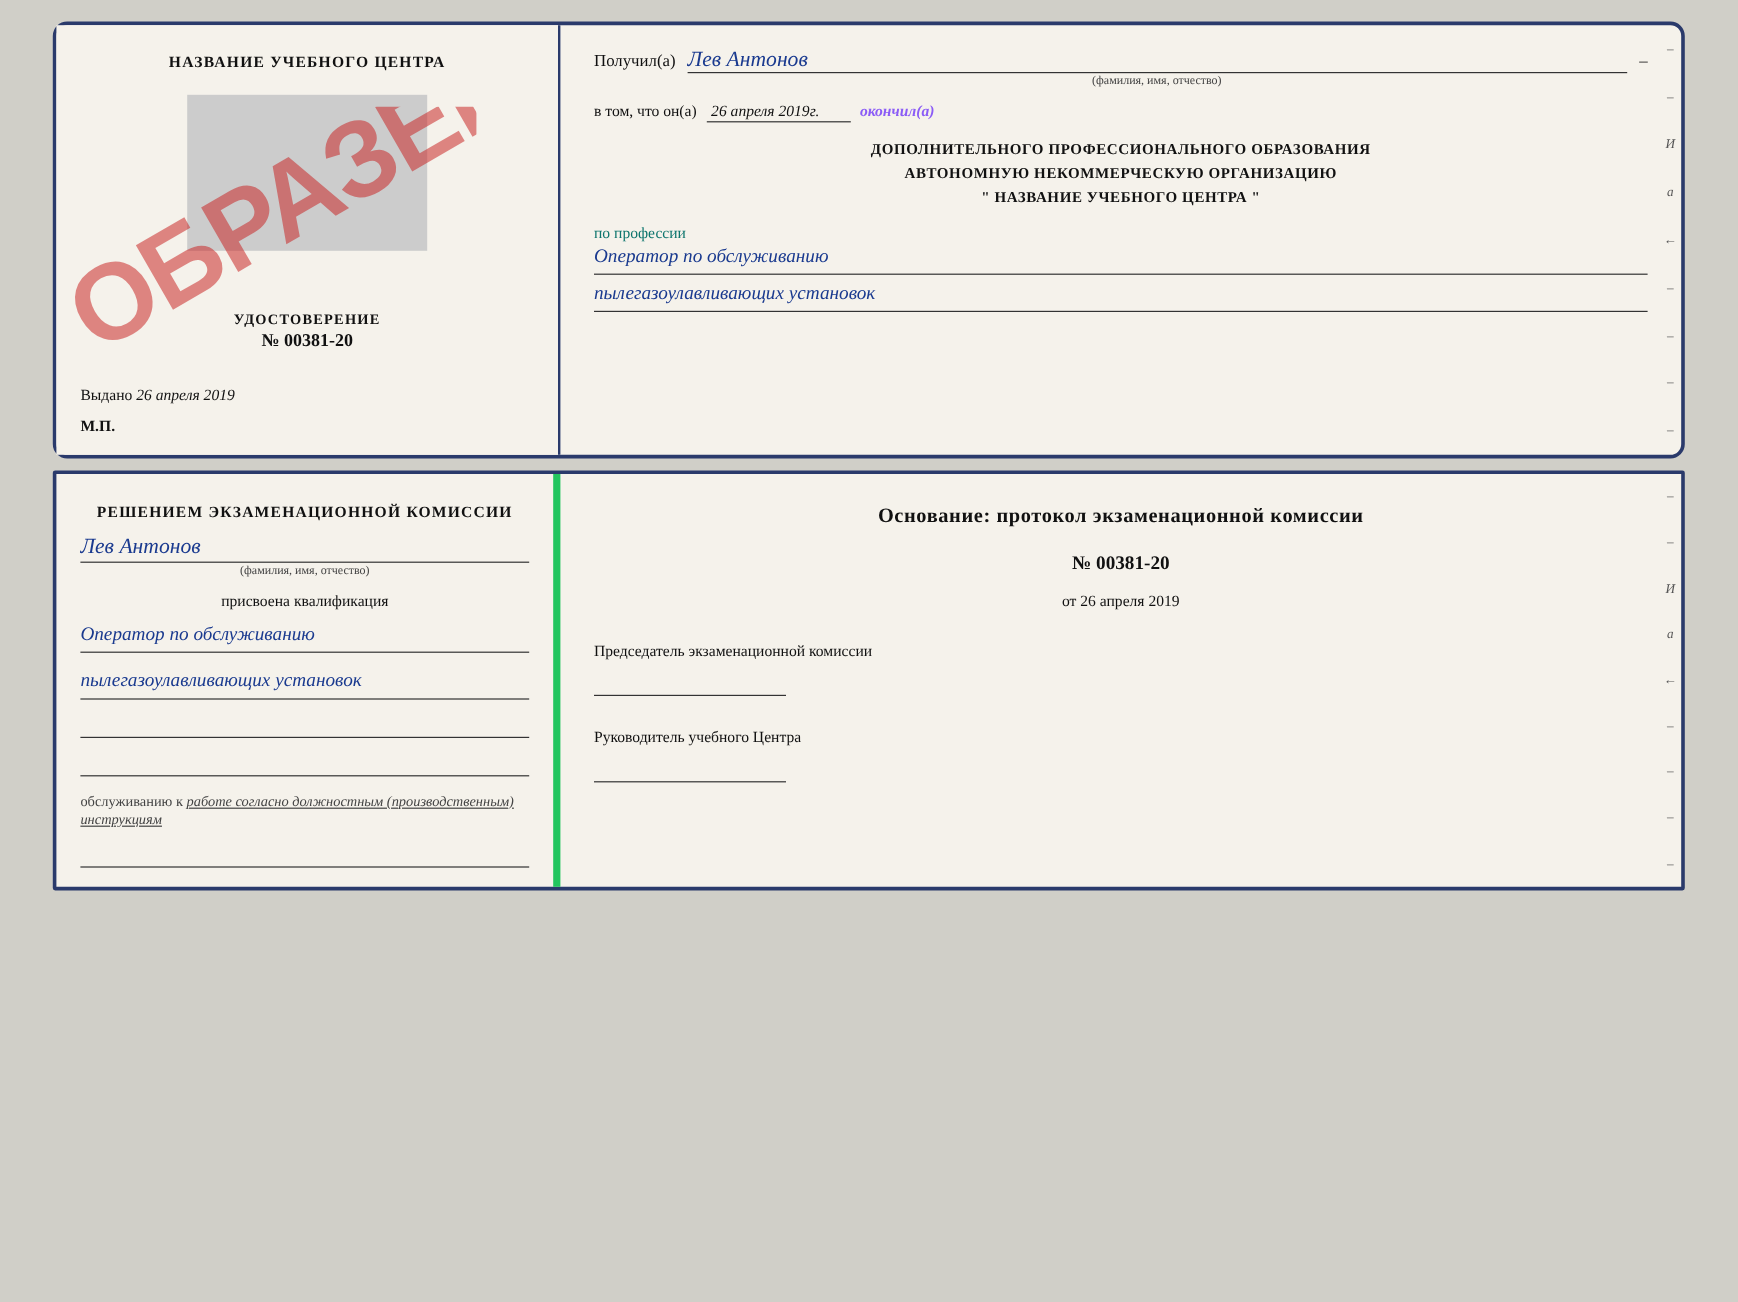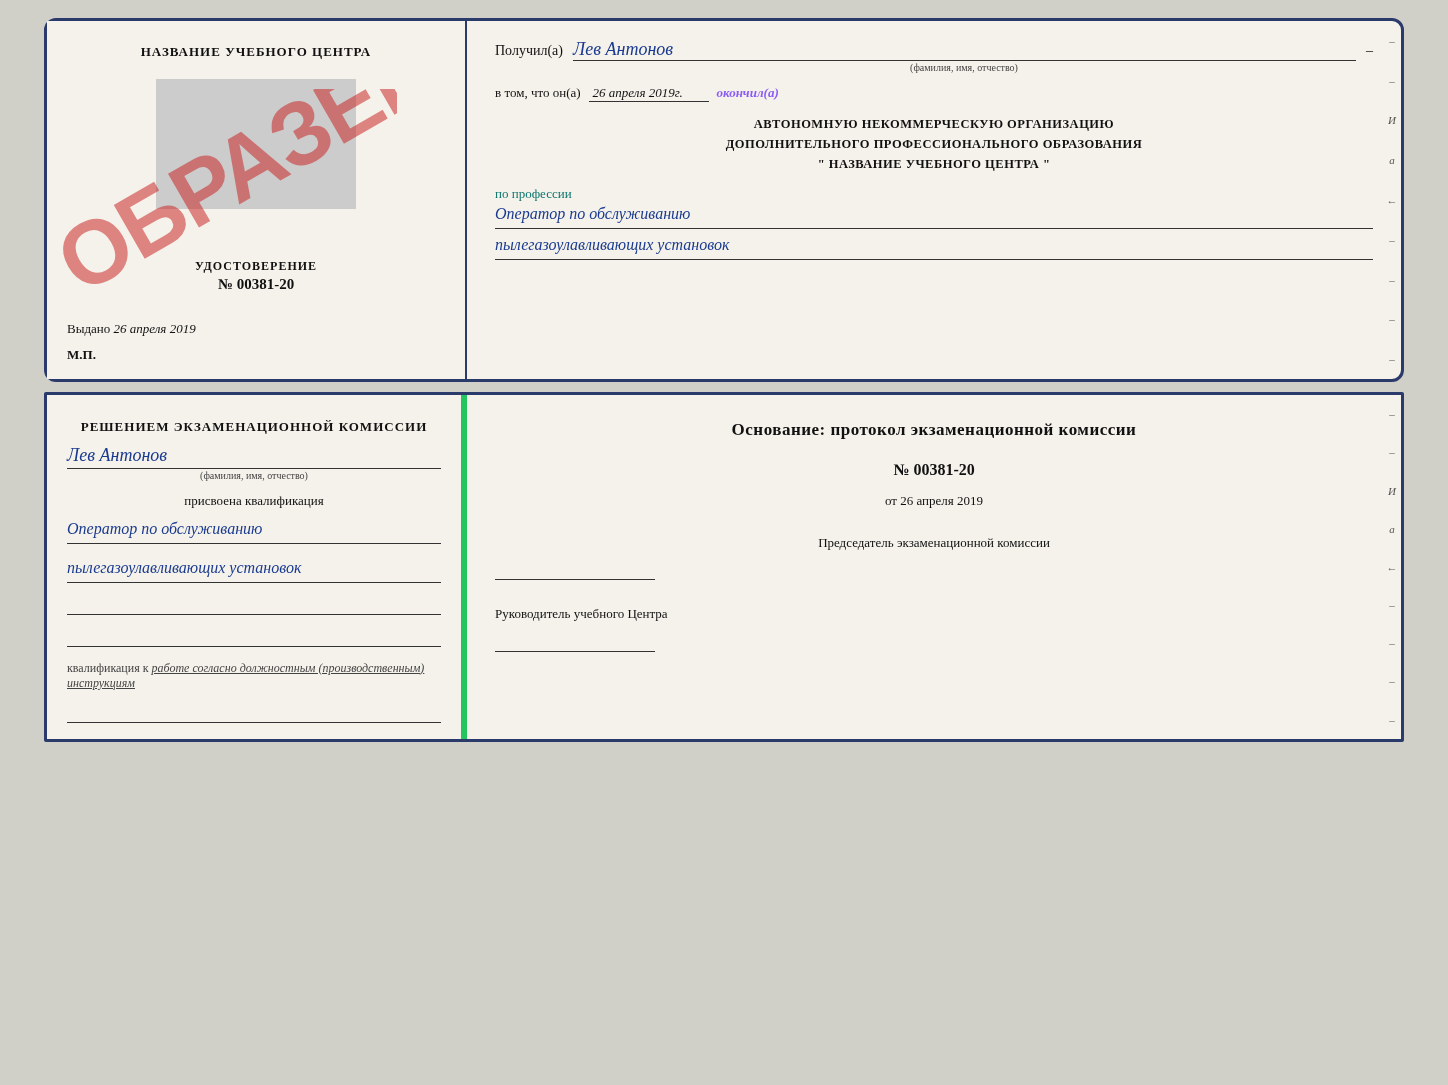--- a/index.html
+++ b/index.html
@@ -334,21 +334,20 @@
     }
 
     .predsedatel-block {
       margin-top: 14px;
     }
 
     .predsedatel-label {
       font-size: 13px;
       color: #111;
       line-height: 1.5;
-      text-align: center;
     }
 
     .sign-line {
       border-bottom: 1px solid #333;
       height: 24px;
       width: 160px;
       margin-top: 4px;
     }
 
     .rukovoditel-block {
@@ -418,22 +417,22 @@
         <div class="fio-hint">(фамилия, имя, отчество)</div>
       </div>
 
       <div class="vtom-row">
         <span>в том, что он(а)</span>
         <span class="vtom-date">26 апреля 2019г.</span>
         <span class="okончил-label">окончил(а)</span>
       </div>
 
       <div class="org-block">
+        <div>ДОПОЛНИТЕЛЬНОГО ПРОФЕССИОНАЛЬНОГО ОБРАЗОВАНИЯ</div>
         <div>АВТОНОМНУЮ НЕКОММЕРЧЕСКУЮ ОРГАНИЗАЦИЮ</div>
-        <div>ДОПОЛНИТЕЛЬНОГО ПРОФЕССИОНАЛЬНОГО ОБРАЗОВАНИЯ</div>
         <div>"   НАЗВАНИЕ УЧЕБНОГО ЦЕНТРА   "</div>
       </div>
 
       <div>
         <div class="po-professii-label">по профессии</div>
         <div class="profession-line">Оператор по обслуживанию</div>
         <div class="profession-line" style="margin-top:4px;">пылегазоулавливающих установок</div>
       </div>
 
       <div class="right-side-dots">
@@ -463,21 +462,21 @@
 
       <div class="prisvoena-label">присвоена квалификация</div>
 
       <div class="qual-line">Оператор по обслуживанию</div>
       <div class="qual-line" style="margin-top:4px;">пылегазоулавливающих установок</div>
 
       <div class="blank-line"></div>
       <div class="blank-line"></div>
 
       <div class="dopuskaetsya-block">
-        <span>квалификация к</span>
+        <span>обслуживанию к</span>
         <span class="dopuskaetsya-italic">работе согласно должностным (производственным) инструкциям</span>
       </div>
       <div class="blank-line"></div>
     </div>
 
     <div class="bottom-right">
 
       <div class="osnovanie-text">Основание: протокол экзаменационной комиссии</div>
 
       <div class="protocol-number">№  00381-20</div>

